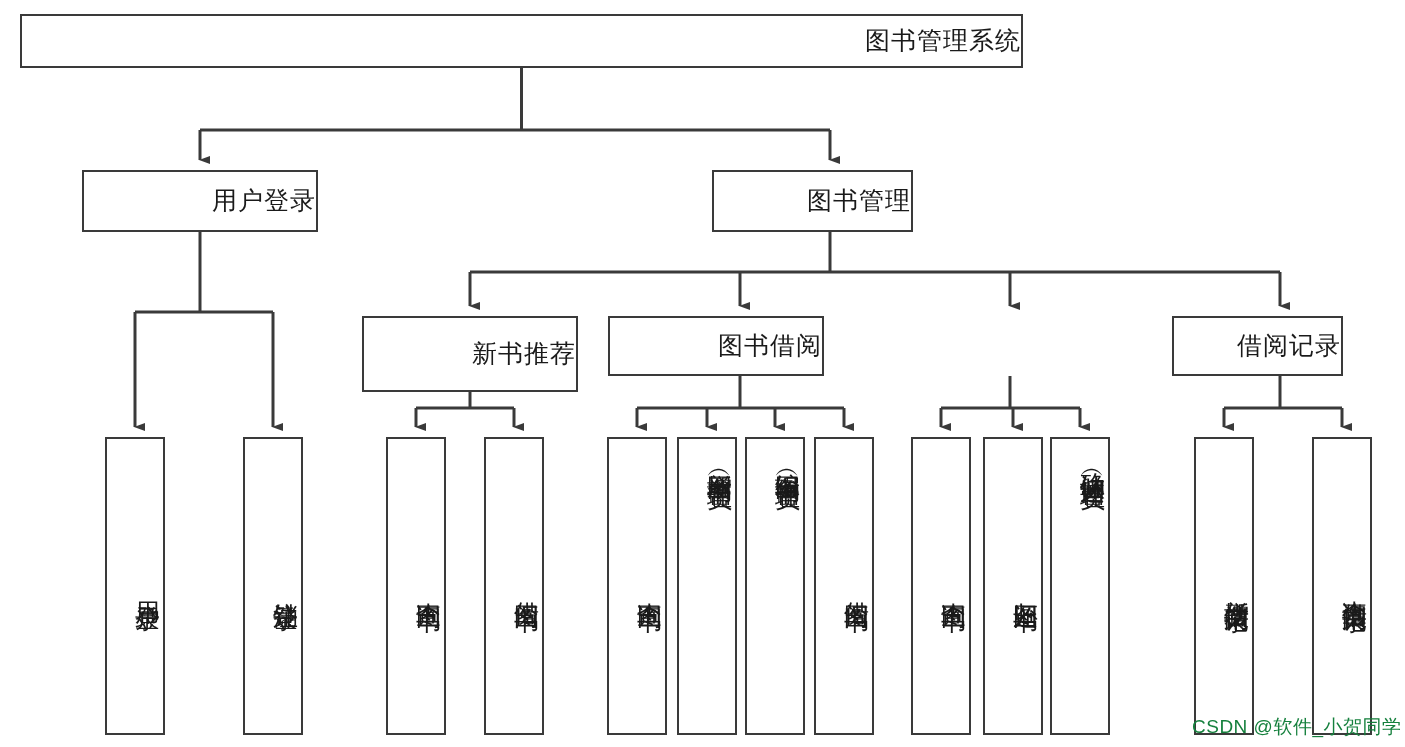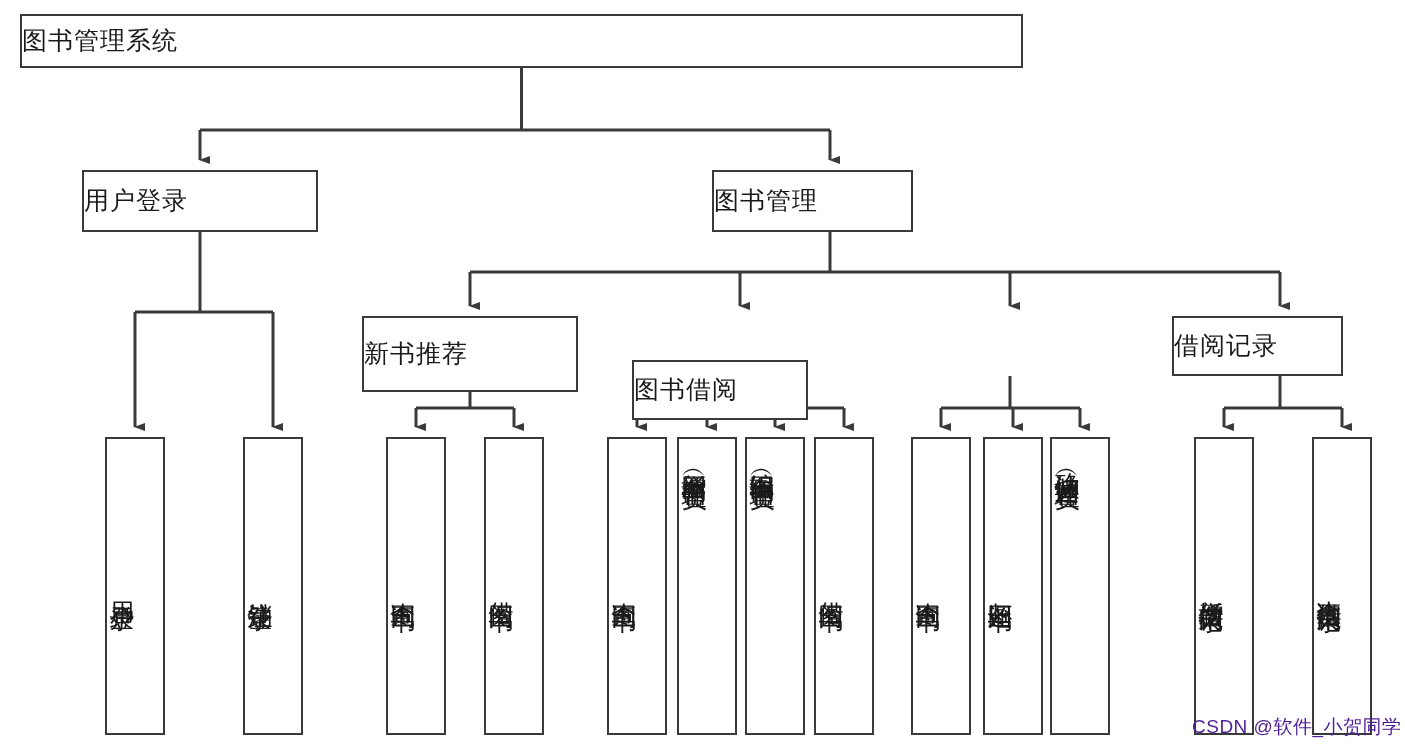--- a/index.html
+++ b/index.html
@@ -25,21 +25,21 @@
     height: 747px;
     pointer-events: none;
   }
   .node {
     position: absolute;
     box-sizing: border-box;
     background: #ffffff;
     border: 2px solid #3a3a3a;
     display: flex;
     align-items: center;
-    justify-content: flex-start;
+    justify-content: flex-end;
     color: #1a1a1a;
   }
   .node-h .node-label {
     font-size: 25px;
     line-height: 1.1;
     letter-spacing: 1px;
     white-space: nowrap;
   }
   .node-v {
     align-items: flex-start;
@@ -53,21 +53,21 @@
     letter-spacing: 2px;
     text-align: left;
   }
   .node-v.center-text {
     align-items: center;
     padding-top: 0;
   }
   .watermark {
     position: absolute;
     font-size: 19px;
-    color: #4c1d95;
+    color: #15803d;
     white-space: nowrap;
     letter-spacing: 0.5px;
   }
 </style>
 </head>
 <body>
 
 <div id="canvas">
 
   <svg class="wires" viewBox="0 0 1405 747" xmlns="http://www.w3.org/2000/svg">
@@ -130,21 +130,21 @@
   <div class="node node-h" style="left:82px; top:170px; width:236px; height:62px;">
     <span class="node-label">用户登录</span>
   </div>
   <div class="node node-h" style="left:712px; top:170px; width:201px; height:62px;">
     <span class="node-label">图书管理</span>
   </div>
 
   <div class="node node-h" style="left:362px; top:316px; width:216px; height:76px;">
     <span class="node-label">新书推荐</span>
   </div>
-  <div class="node node-h" style="left:632px; top:316px; width:176px; height:60px;margin-top:44px;">
+  <div class="node node-h" style="left:608px; top:316px; width:216px; height:60px;">
     <span class="node-label">图书借阅</span>
   </div>
   <div class="node node-h" style="left:1172px; top:316px; width:171px; height:60px;">
     <span class="node-label">借阅记录</span>
   </div>
 
   <div class="node node-v center-text" style="left:105px; top:437px; width:60px; height:298px;">
     <span class="node-label">用户登录</span>
   </div>
   <div class="node node-v center-text" style="left:243px; top:437px; width:60px; height:298px;">

